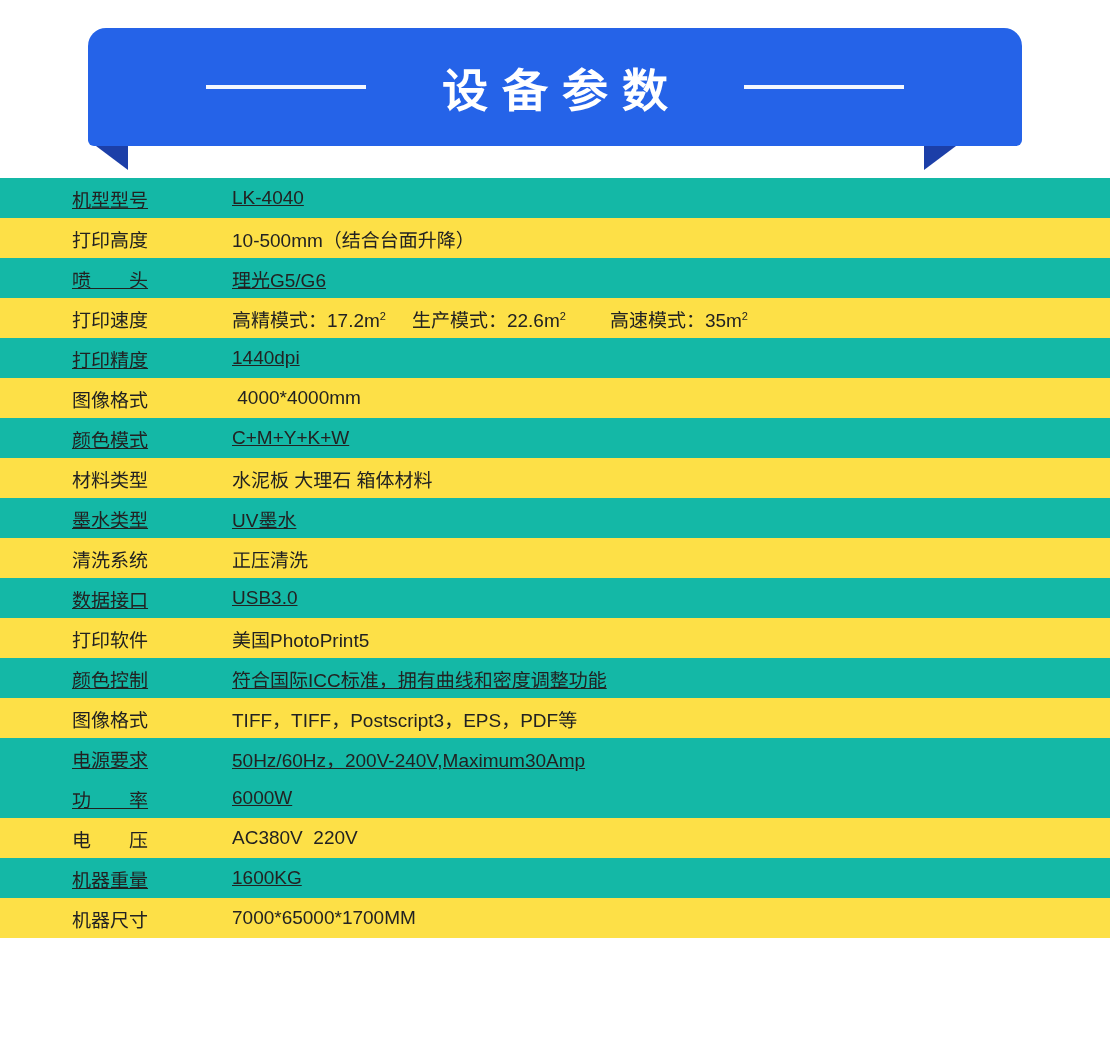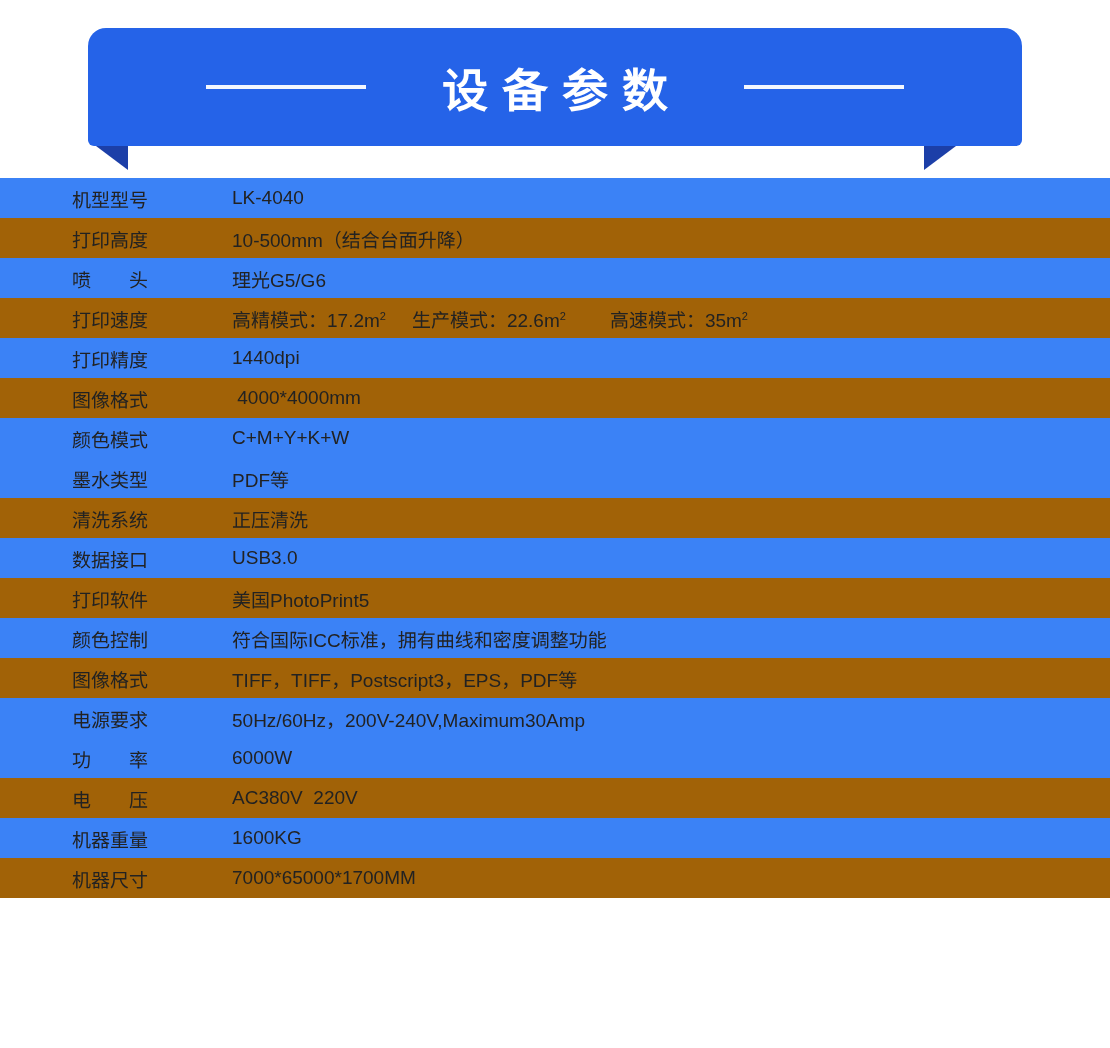--- a/index.html
+++ b/index.html
@@ -79,22 +79,22 @@
     text-indent: 14px;
   }
 
   
   .spec-table {
     width: 1110px;
     border-collapse: collapse;
     table-layout: fixed;
     margin-top: 8px;
   }
-  .spec-table tr.odd  { background: #3b82f6; }
-  .spec-table tr.even { background: #a16207; }
+  .spec-table tr.odd  { background: #14b8a6; text-decoration: underline; }
+  .spec-table tr.even { background: #fde047; }
 
   .spec-table td {
     padding: 0;
     height: 40px;
     vertical-align: middle;
     font-size: 19px;
     color: #222222;
   }
   td.label {
     width: 230px;
@@ -159,23 +159,27 @@
           <td class="value">1440dpi</td>
         </tr>
         <tr class="even">
           <td class="label">图像格式</td>
           <td class="value"> 4000*4000mm</td>
         </tr>
         <tr class="odd">
           <td class="label">颜色模式</td>
           <td class="value">C+M+Y+K+W</td>
         </tr>
+        <tr class="even">
+          <td class="label">材料类型</td>
+          <td class="value">水泥板 大理石 箱体材料</td>
+        </tr>
         <tr class="odd">
           <td class="label">墨水类型</td>
-          <td class="value">PDF等</td>
+          <td class="value">UV墨水</td>
         </tr>
         <tr class="even">
           <td class="label">清洗系统</td>
           <td class="value">正压清洗</td>
         </tr>
         <tr class="odd">
           <td class="label">数据接口</td>
           <td class="value">USB3.0</td>
         </tr>
         <tr class="even">

